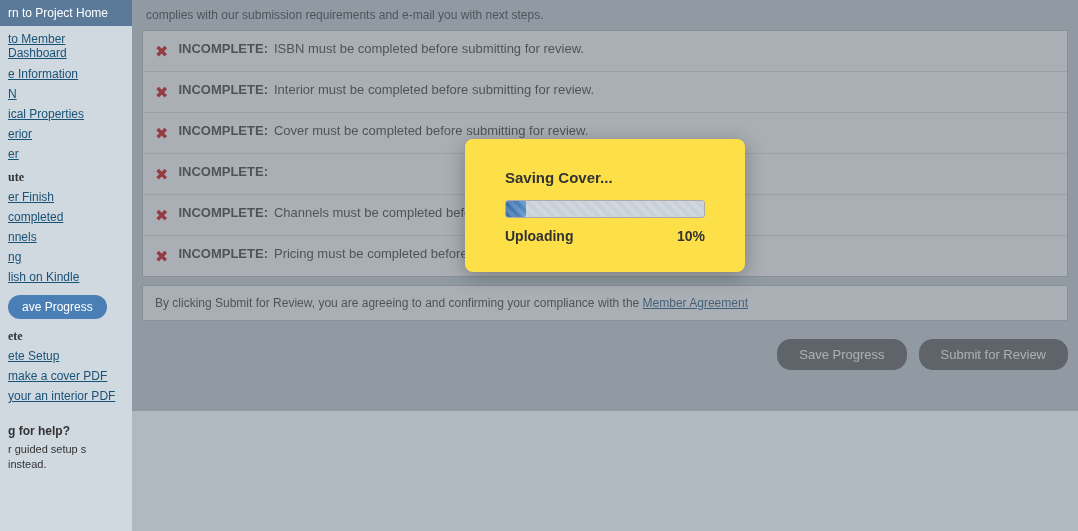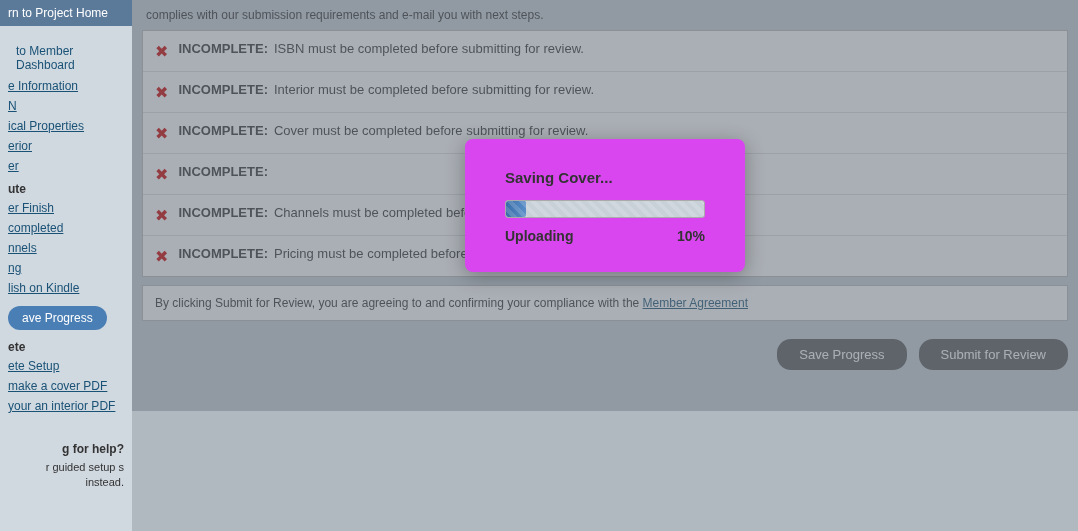--- a/index.html
+++ b/index.html
@@ -22,28 +22,29 @@
       overflow: hidden;
       padding: 0;
     }
 
     .sidebar-nav-top {
       background: #5b7a9a;
       color: white;
       padding: 6px 8px;
       font-size: 12px;
       cursor: pointer;
-      margin-bottom: 14px;
+      margin-bottom: 2px;
     }
 
     .sidebar-link {
       display: block;
-      padding: 4px 16px;
+      padding: 4px 8px;
       color: #1a5276;
       font-size: 12px;
+      text-decoration: underline;
       cursor: pointer;
     }
 
     .sidebar-section-item {
       display: block;
       padding: 3px 8px;
       color: #1a5276;
       font-size: 12px;
       text-decoration: underline;
       cursor: pointer;
@@ -60,36 +61,36 @@
       font-size: 12px;
       cursor: pointer;
     }
 
     .sidebar-section-bold {
       display: block;
       padding: 6px 8px 2px 8px;
       color: #333;
       font-size: 12px;
       font-weight: bold;
+      font-family: Liberation Serif, serif;
     }
 
     .sidebar-action-link {
       display: block;
       padding: 3px 8px;
       color: #1a5276;
       font-size: 12px;
       text-decoration: underline;
       cursor: pointer;
     }
 
     .sidebar-help-section {
-      margin-top: 18px;
+      margin-top: 10px;
       padding: 8px;
       background: #d0d8e0;
-      text-align: right;
     }
 
     .sidebar-help-title {
       font-weight: bold;
       font-size: 12px;
       color: #333;
       margin-bottom: 4px;
     }
 
     .sidebar-help-text {
@@ -197,21 +198,21 @@
       position: absolute;
       top: 0; left: 0; right: 0; bottom: 0;
       background: rgba(100,110,120,0.55);
       display: flex;
       align-items: center;
       justify-content: center;
       z-index: 100;
     }
 
     .modal-box {
-      background: #d946ef;
+      background: #fde047;
       border-radius: 8px;
       padding: 30px 40px 28px 40px;
       min-width: 280px;
       box-shadow: 0 4px 20px rgba(0,0,0,0.3);
     }
 
     .modal-title {
       font-size: 15px;
       color: #333;
       margin-bottom: 14px;

